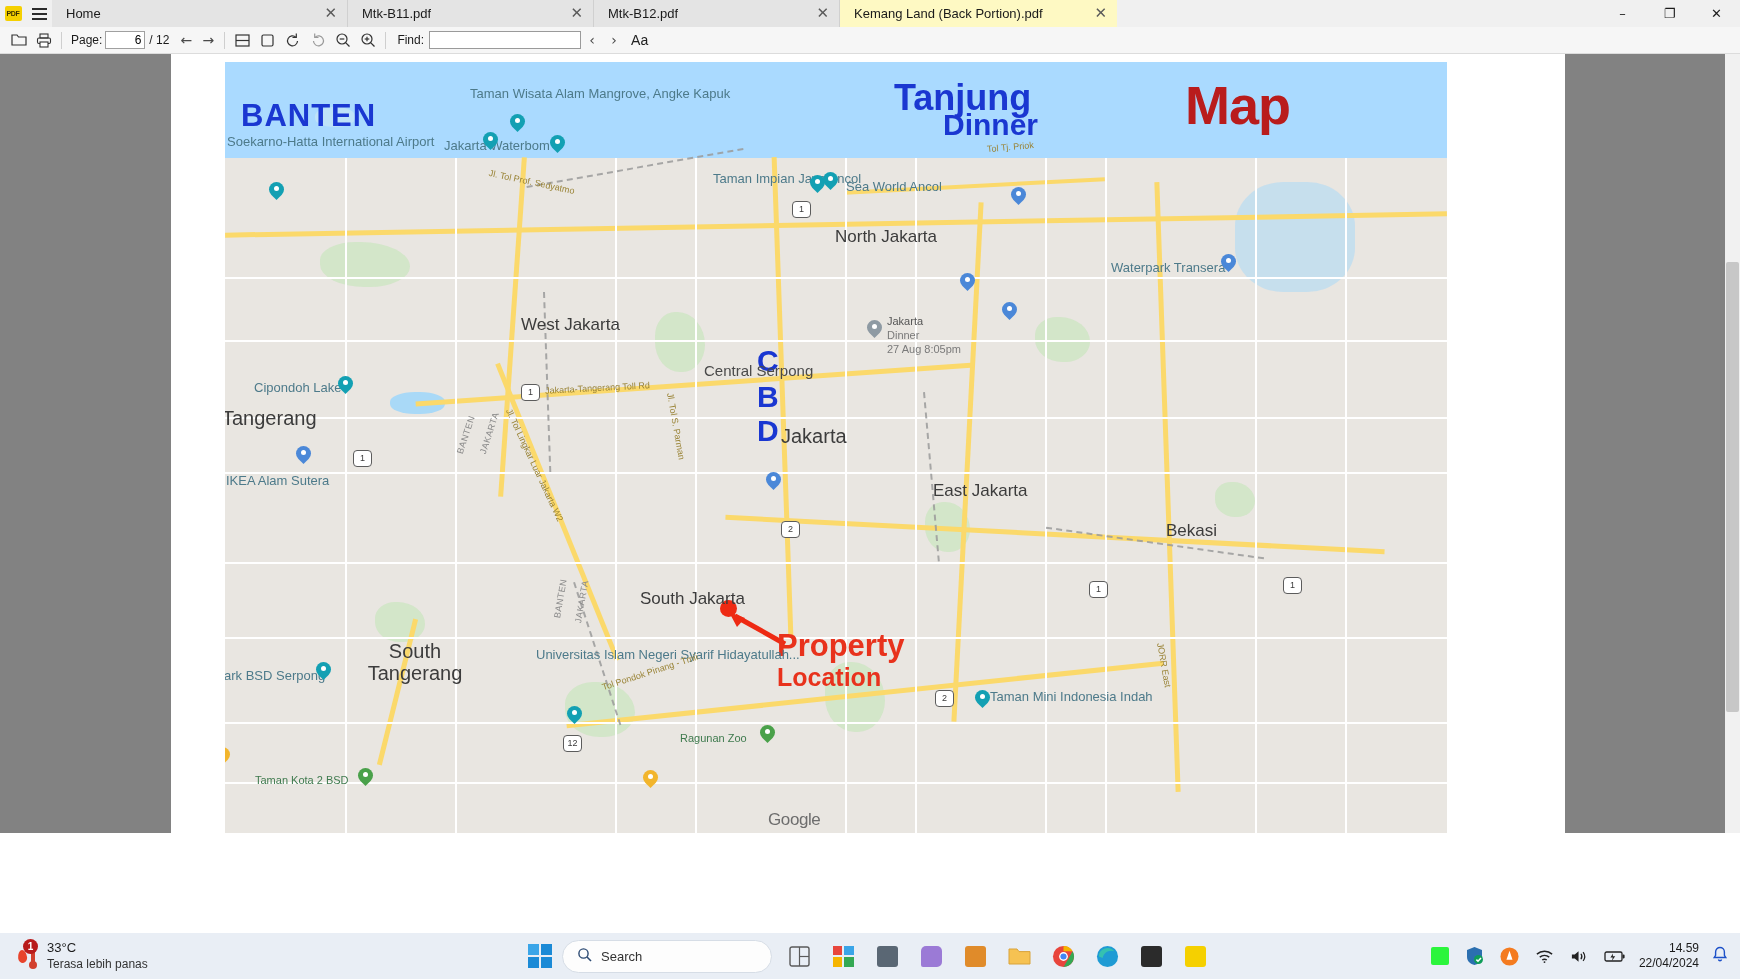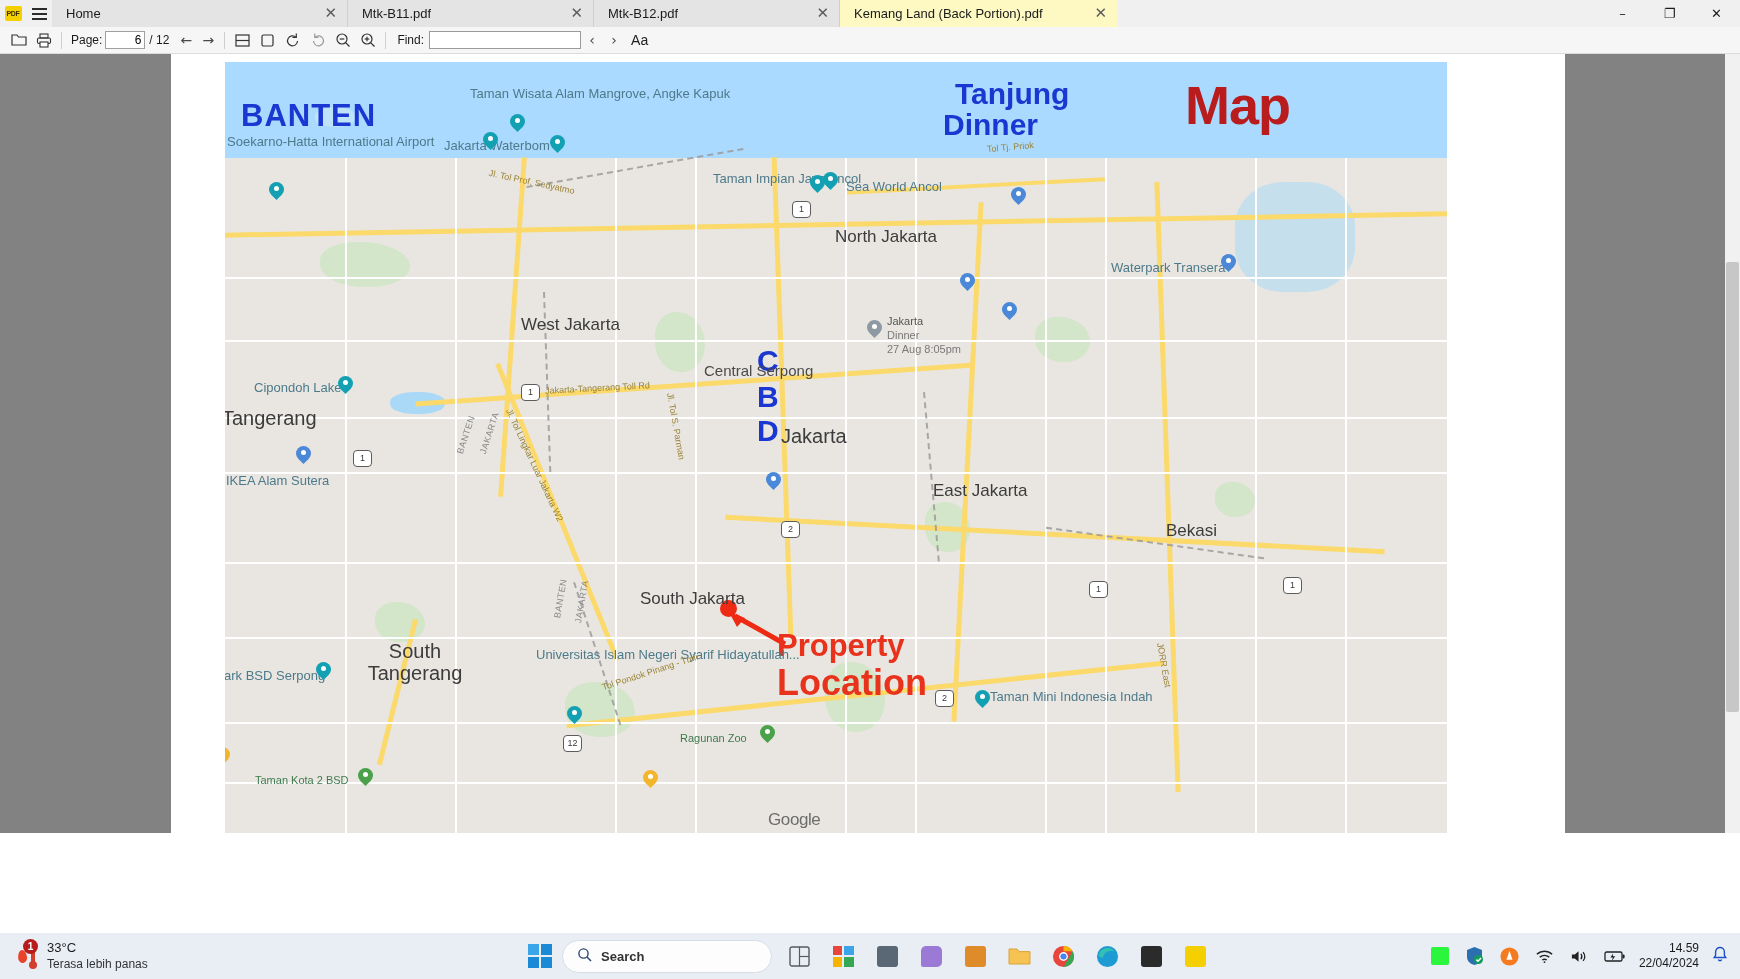--- a/index.html
+++ b/index.html
@@ -250,21 +250,21 @@
   }
   .winlogo i { display:block; background:#1b8ad6; }
   .winlogo i:nth-child(1){ background:#3aa5e8;}
   .winlogo i:nth-child(2){ background:#1b8ad6;}
   .winlogo i:nth-child(3){ background:#1b8ad6;}
   .winlogo i:nth-child(4){ background:#1b8ad6;}
 
   .searchpill {
     display:flex; align-items:center; gap:9px; width: 210px; height: 33px;
     background:#fdfdfd; border:1px solid #d6dde6; border-radius: 17px;
-    padding: 0 14px; cursor: text; font-weight: bold;
+    padding: 0 14px; cursor: text;
   }
   .searchpill .mag { font-size: 14px; color:#2c4a73; }
   .searchpill .stxt { font-size: 13px; color:#333; }
 
   .tb-icon {
     width: 34px; height: 34px; display:flex; align-items:center;
     justify-content:center; cursor:pointer; position: relative;
   }
   .sq { width: 21px; height: 21px; border-radius: 4px; }
 
@@ -431,36 +431,36 @@
       <div class="rd" style="left:1120px;top:96px;width:2px;height:690px;"></div>
 
       <div class="dash" style="left:300px;top:105px;width:220px;transform:rotate(-10deg);"></div>
       <div class="dash" style="left:320px;top:230px;width:180px;transform:rotate(88deg);transform-origin:left top;"></div>
       <div class="dash" style="left:700px;top:330px;width:170px;transform:rotate(85deg);transform-origin:left top;"></div>
       <div class="dash" style="left:820px;top:480px;width:220px;transform:rotate(8deg);"></div>
       <div class="dash" style="left:350px;top:520px;width:150px;transform:rotate(72deg);transform-origin:left top;"></div>
 
       <div class="anno-blue" style="left:16px;top:36px;font-size:31px;letter-spacing:1px;">BANTEN</div>
 
-      <div class="anno-blue" style="left:730px;top:15px;font-size:30px;">Tanjung</div>
+      <div class="anno-blue" style="left:669px;top:15px;font-size:36px;">Tanjung</div>
       <div class="anno-blue" style="left:718px;top:46px;font-size:30px;">Dinner</div>
 
       <div class="anno-green" style="left:960px;top:12px;font-size:54px;letter-spacing:-1px;">Map</div>
 
       <div class="cbd-stack" style="left:532px;top:282px;">C</div>
       <div class="cbd-stack" style="left:532px;top:318px;">B</div>
       <div class="cbd-stack" style="left:532px;top:352px;">D</div>
 
       <div class="reddot" style="left:495px;top:538px;"></div>
       <svg style="position:absolute;left:498px;top:548px;" width="70" height="42">
         <line x1="62" y1="34" x2="12" y2="6" stroke="#ee2a13" stroke-width="5"></line>
         <polygon points="6,2 22,8 14,17" fill="#ee2a13"></polygon>
       </svg>
       <div class="anno-red" style="left:552px;top:568px;font-size:31px;">Property</div>
-      <div class="anno-red" style="left:552px;top:602px;font-size:36px;">Location</div>
+      <div class="anno-red" style="left:552px;top:602px;font-size:25px;">Location</div>
 
       <div class="mlabel lbl-city-b" style="left:610px;top:165px;">North Jakarta</div>
       <div class="mlabel lbl-city-b" style="left:296px;top:253px;">West Jakarta</div>
       <div class="mlabel lbl-city" style="left:479px;top:300px;">Central Serpong</div>
       <div class="mlabel lbl-city-b" style="left:708px;top:419px;">East Jakarta</div>
       <div class="mlabel lbl-city-b" style="left:415px;top:527px;">South Jakarta</div>
       <div class="mlabel" style="left:556px;top:363px;font-size:20px;color:#3c3c3c;">Jakarta</div>
       <div class="mlabel" style="left:-3px;top:345px;font-size:20px;color:#3c3c3c;">Tangerang</div>
       <div class="mlabel" style="left:125px;top:578px;font-size:20px;color:#3c3c3c;text-align:center;width:130px;line-height:22px;white-space:normal;">South Tangerang</div>
       <div class="mlabel lbl-city-b" style="left:941px;top:459px;">Bekasi</div>

